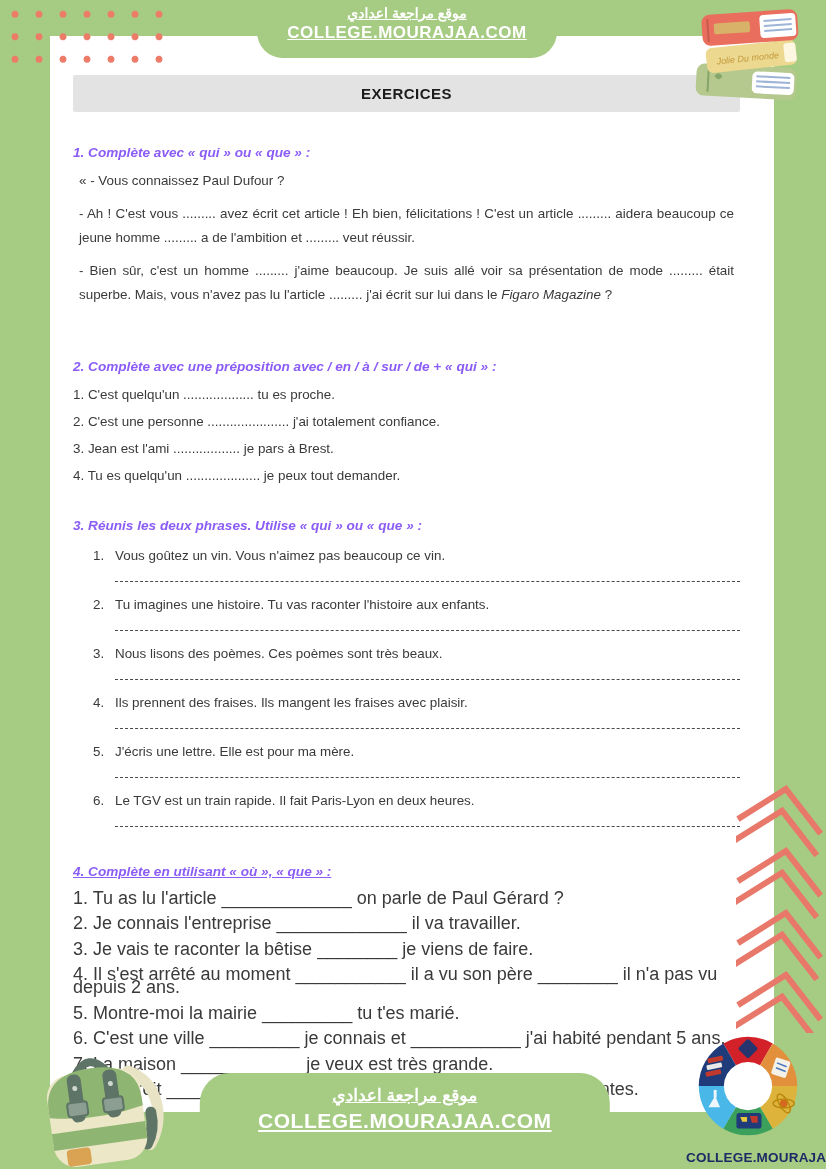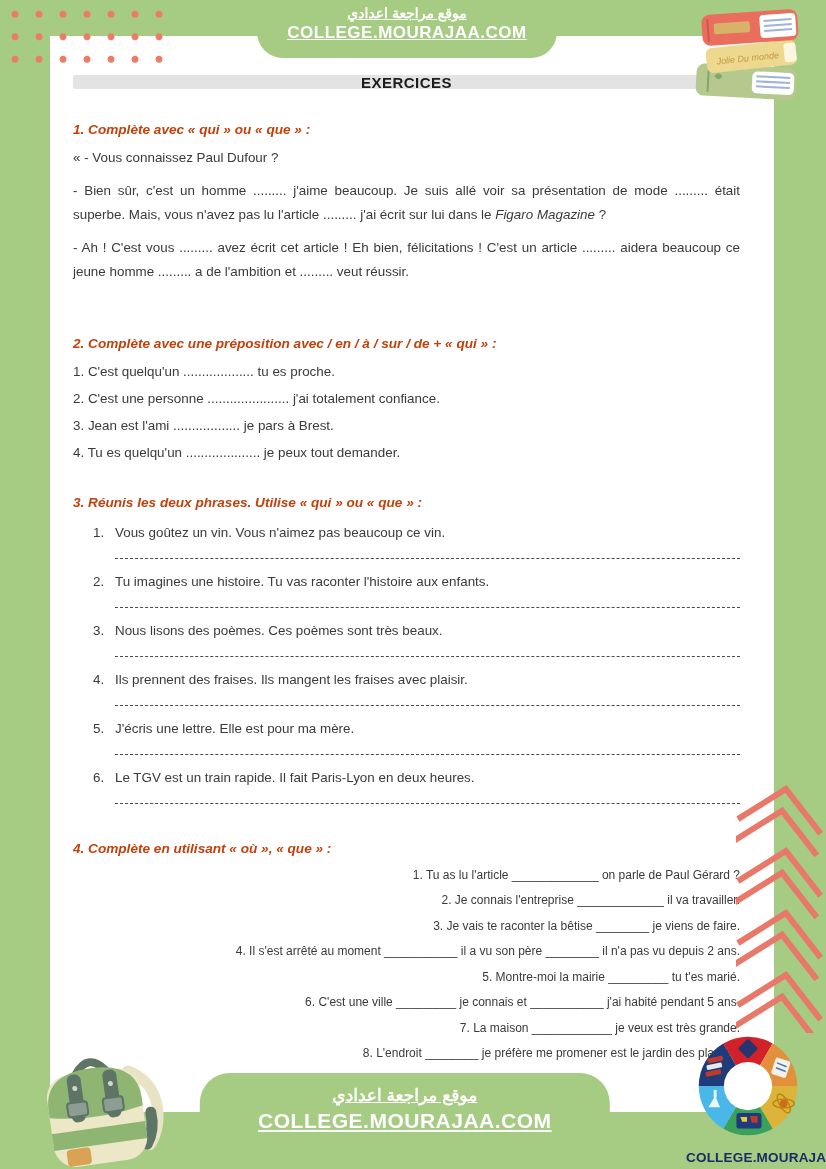--- a/index.html
+++ b/index.html
@@ -27,42 +27,42 @@
 
   
   .dots{
     position:absolute;top:-4px;left:-4px;width:168px;height:68px;z-index:4;
     background-image:radial-gradient(circle,#ec7b67 3.2px,rgba(0,0,0,0) 3.8px);
     background-size:24px 22.5px;background-position:7px 7px;
   }
 
   
   .title-bar{
-    margin:39px 0 0 0;width:667px;height:14px;background:#e3e3e3;border-radius:2px;
+    margin:39px 0 0 0;width:667px;height:37px;background:#e3e3e3;border-radius:2px;
     display:flex;align-items:center;justify-content:center;
     font-weight:bold;font-size:15px;color:#1c1c1c;letter-spacing:.5px;
   }
 
   
   h2.ex-title{
-    font-size:13.6px;font-weight:bold;font-style:italic;color:#c2410c;
+    font-size:13.6px;font-weight:bold;font-style:italic;color:#8b5cf6;
     margin:0;padding:0;
   }
   #ex1 h2{margin-top:33px;}
   #ex2 h2{margin-top:52px;}
   #ex3 h2{margin-top:36px;}
-  #ex4 h2{margin-top:37px;}
-
-  p.dialog{font-size:13.4px;margin:0;margin-top:9px;line-height:24px;}
+  #ex4 h2{margin-top:37px;text-decoration:underline;}
+
+  p.dialog{font-size:13.4px;margin:6px;margin-top:9px;line-height:24px;}
   p.just{text-align:justify;}
   p.wide{line-height:29px;}
 
   p.item2{font-size:13.4px;margin:0;margin-top:10px;line-height:13px;}
   #ex2 p.item2{margin-top:14px;}
-  #ex4 p.item4{font-size:12px;margin:0;margin-top:12.5px;line-height:13px;text-align:right;}
+  #ex4 p.item4{font-size:18px;margin:0;margin-top:12.5px;line-height:13px;}
 
   .ritem{position:relative;padding-left:42px;margin-top:15px;font-size:13.4px;}
   .rnum{position:absolute;left:20px;top:0;}
   .answer-line{border-bottom:1.6px dashed #4a4a4a;height:13px;margin-top:5px;}
 
   
   .chevrons{position:absolute;right:-6px;top:783px;z-index:5;}
 
   
   .bottom-band{position:absolute;bottom:0;left:0;width:826px;height:57px;background:#a6cb83;z-index:2;}
@@ -121,22 +121,22 @@
 <div class="page">
   <div class="content">
 
     <div class="title-bar">
       <span>EXERCICES</span>
     </div>
 
     <section id="ex1">
       <h2 class="ex-title">1. Complète avec « qui » ou « que » :</h2>
       <p class="dialog">« - Vous connaissez Paul Dufour ?</p>
+      <p class="dialog just">- Ah ! C'est vous ......... avez écrit cet article ! Eh bien, félicitations ! C'est un article ......... aidera beaucoup ce jeune homme ......... a de l'ambition et ......... veut réussir.</p>
       <p class="dialog just"><span>- Bien sûr, c'est un homme ......... j'aime beaucoup. Je suis allé voir sa présentation de mode ......... était superbe. Mais, vous n'avez pas lu l'article ......... j'ai écrit sur lui dans le </span><i>Figaro Magazine</i><span> ?</span></p>
-      <p class="dialog just">- Ah ! C'est vous ......... avez écrit cet article ! Eh bien, félicitations ! C'est un article ......... aidera beaucoup ce jeune homme ......... a de l'ambition et ......... veut réussir.</p>
     </section>
 
     <section id="ex2">
       <h2 class="ex-title">2. Complète avec une préposition avec / en / à / sur / de + « qui » :</h2>
       <p class="item2">1. C'est quelqu'un ................... tu es proche.</p>
       <p class="item2">2. C'est une personne ...................... j'ai totalement confiance.</p>
       <p class="item2">3. Jean est l'ami .................. je pars à Brest.</p>
       <p class="item2">4. Tu es quelqu'un .................... je peux tout demander.</p>
     </section>
 

